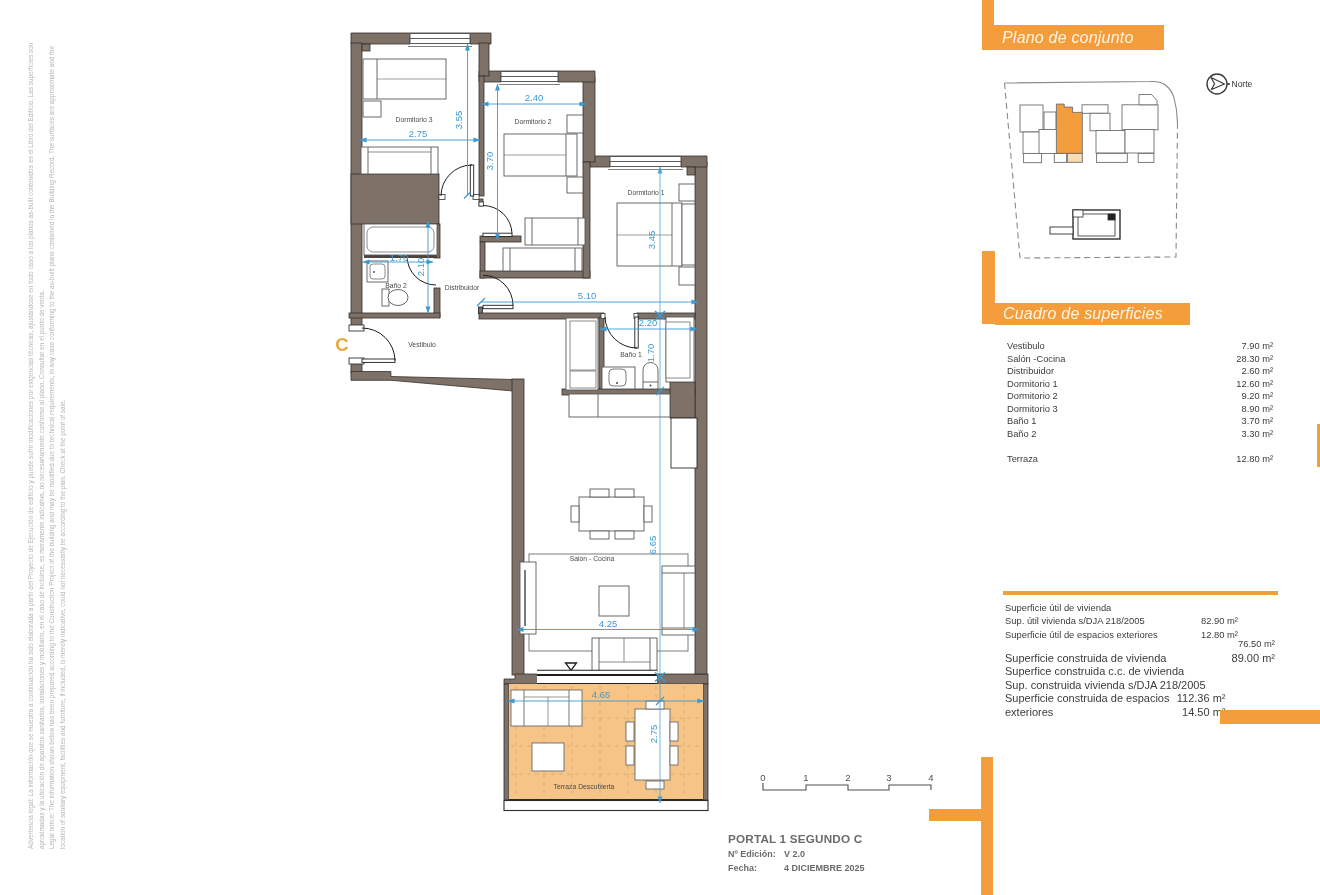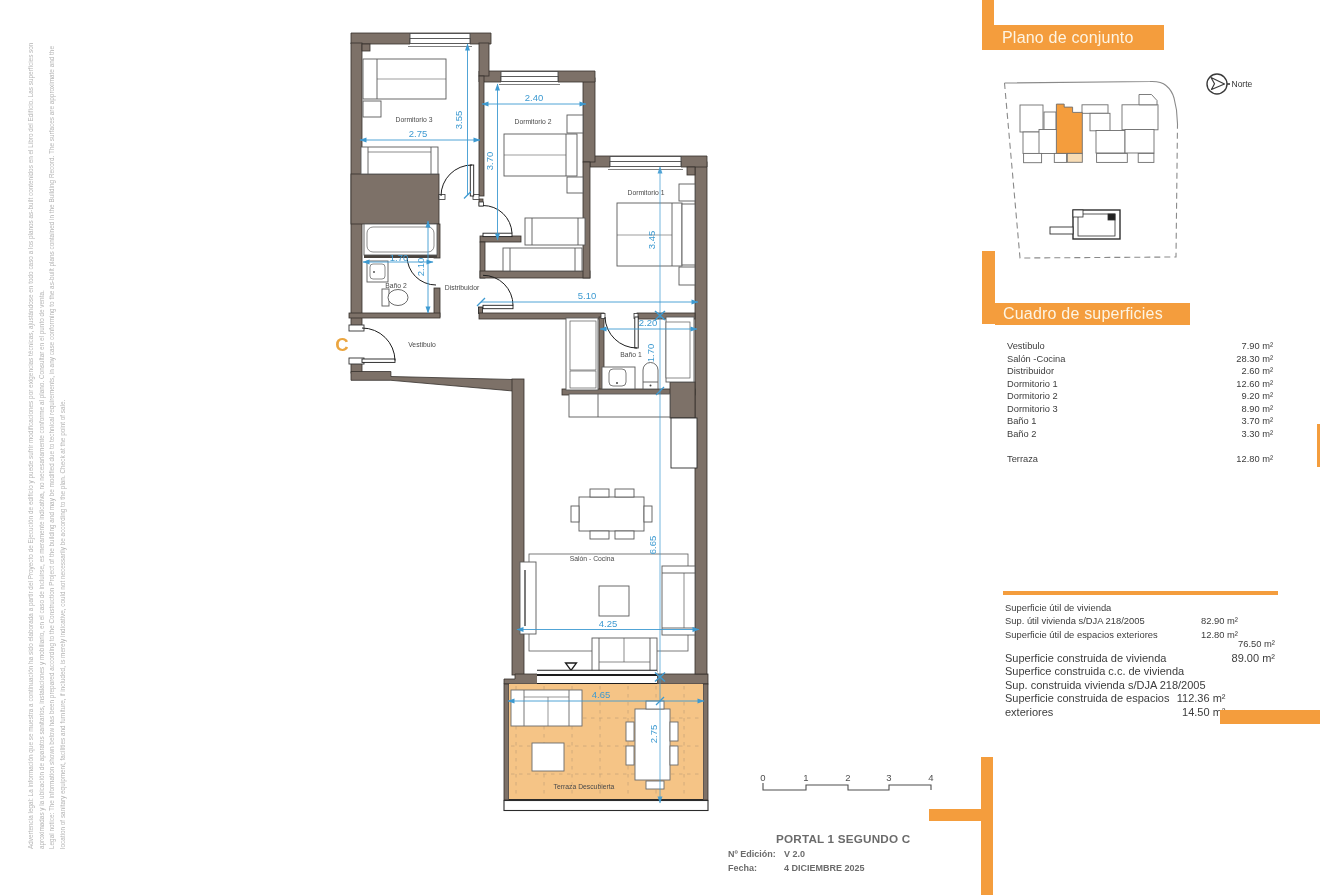--- a/index.html
+++ b/index.html
@@ -1,19 +1,19 @@
 <!DOCTYPE html>
 <html><head>
 <meta charset="utf-8">
 <style>
   html,body{margin:0;padding:0;background:#ffffff;width:1320px;height:895px;overflow:hidden;}
   body{font-family:"Liberation Sans", sans-serif;position:relative;}
   .abs{position:absolute;}
   .ora{background:#F49D3D;}
-  .hdr{color:#FDF4E3;font-size:16px;letter-spacing:0.2px;}
+  .hdr{color:#FDF4E3;font-size:16px;letter-spacing:0.2px;font-style:italic;}
 </style>
 </head>
 <body>
 
 <div class="abs" style="left:14px;top:3px;width:52px;height:840px;">
 <div style="position:absolute;left:-382px;top:410px;width:830px;transform:rotate(-90deg);transform-origin:center;color:#b4b4b4;font-size:6.4px;line-height:10.5px;">
 Advertencia legal: La información que se muestra a continuación ha sido elaborada a partir del Proyecto de Ejecución de edificio y puede sufrir modificaciones por exigencias técnicas, ajustándose en todo caso a los planos as-built contenidos en el Libro del Edificio. Las superficies son<br>
 aproximadas y la ubicación de aparatos sanitarios, instalaciones y mobiliario, en el caso de incluirse, es meramente indicativa, no necesariamente conforme al plano. Consultar en el punto de venta.<br>
 Legal notice: The information shown below has been prepared according to the Construction Project of the building and may be modified due to technical requirements, in any case conforming to the as-built plans contained in the Building Record. The surfaces are approximate and the<br>
 location of sanitary equipment, facilities and furniture, if included, is merely indicative, could not necessarily be according to the plan. Check at the point of sale.
@@ -61,21 +61,21 @@
 </div>
 
 <div class="abs ora" style="left:1220px;top:710px;width:100px;height:14px;"></div>
 
 <div class="abs ora" style="left:1317px;top:424px;width:3px;height:43px;"></div>
 
 <div class="abs ora" style="left:981px;top:757px;width:12px;height:138px;"></div>
 
 <div class="abs ora" style="left:929px;top:809px;width:52px;height:12px;"></div>
 
-<div class="abs" style="left:728px;top:831.5px;width:260px;color:#6b6b6b;font-size:11.7px;font-weight:bold;letter-spacing:0.2px;margin-left:48px;">PORTAL 1 SEGUNDO C</div>
+<div class="abs" style="left:728px;top:831.5px;width:260px;color:#6b6b6b;font-size:11.7px;font-weight:bold;letter-spacing:0.2px;">PORTAL 1 SEGUNDO C</div>
 <div class="abs" style="left:728px;top:849.3px;width:260px;color:#6b6b6b;font-size:9px;font-weight:bold;">Nº Edición:<span style="position:absolute;left:56px;">V 2.0</span></div>
 <div class="abs" style="left:728px;top:863.2px;width:260px;color:#6b6b6b;font-size:9px;font-weight:bold;">Fecha:<span style="position:absolute;left:56px;">4 DICIEMBRE 2025</span></div>
 
 <svg class="abs" style="left:0;top:0;" width="1320" height="895" viewBox="0 0 1320 895">
 <defs>
 <marker id="ar" markerWidth="9" markerHeight="6" refX="7" refY="3" orient="auto" markerUnits="userSpaceOnUse">
         <path d="M0.5,0.5 L7.5,3 L0.5,5.5 z" fill="#3D9AD1"></path>
       </marker>
 <marker id="al" markerWidth="9" markerHeight="6" refX="2" refY="3" orient="auto" markerUnits="userSpaceOnUse">
         <path d="M8.5,0.5 L1.5,3 L8.5,5.5 z" fill="#3D9AD1"></path>

